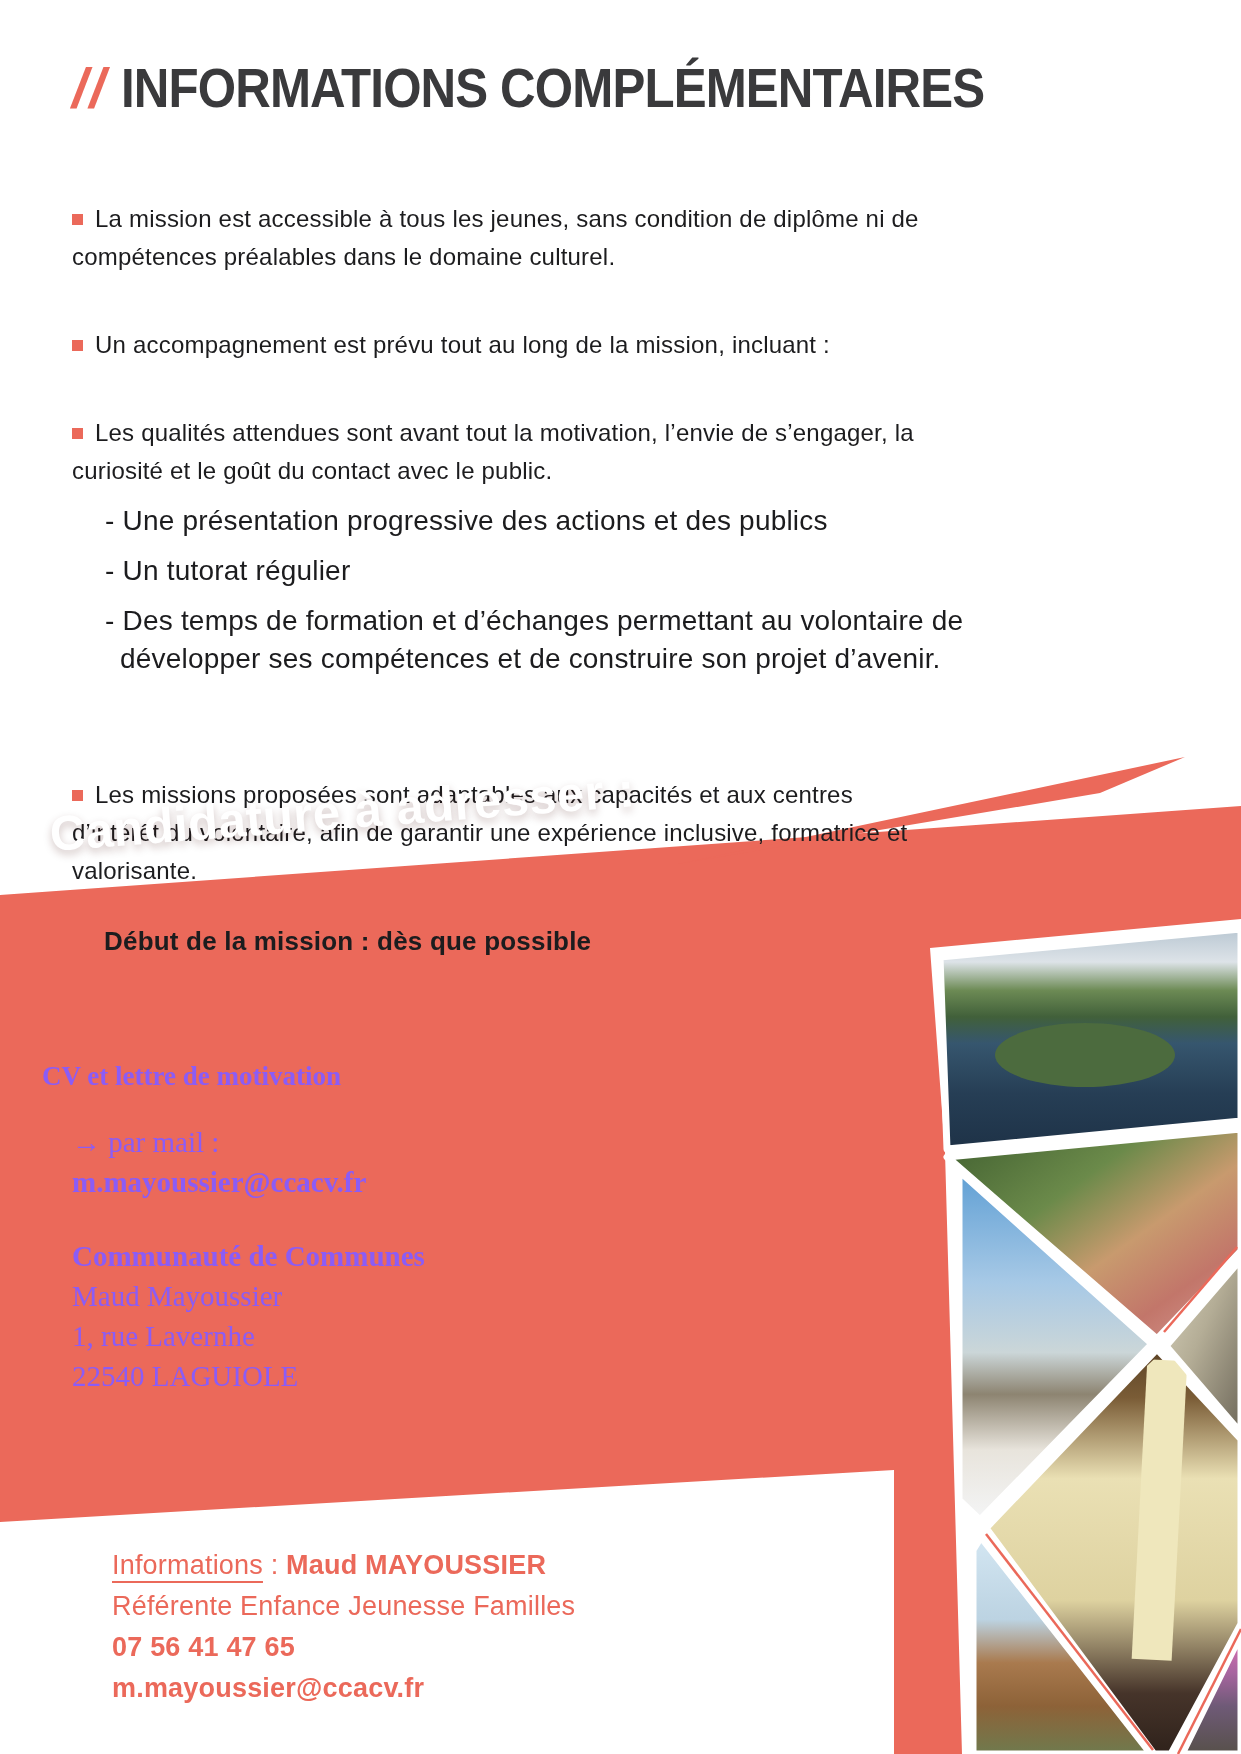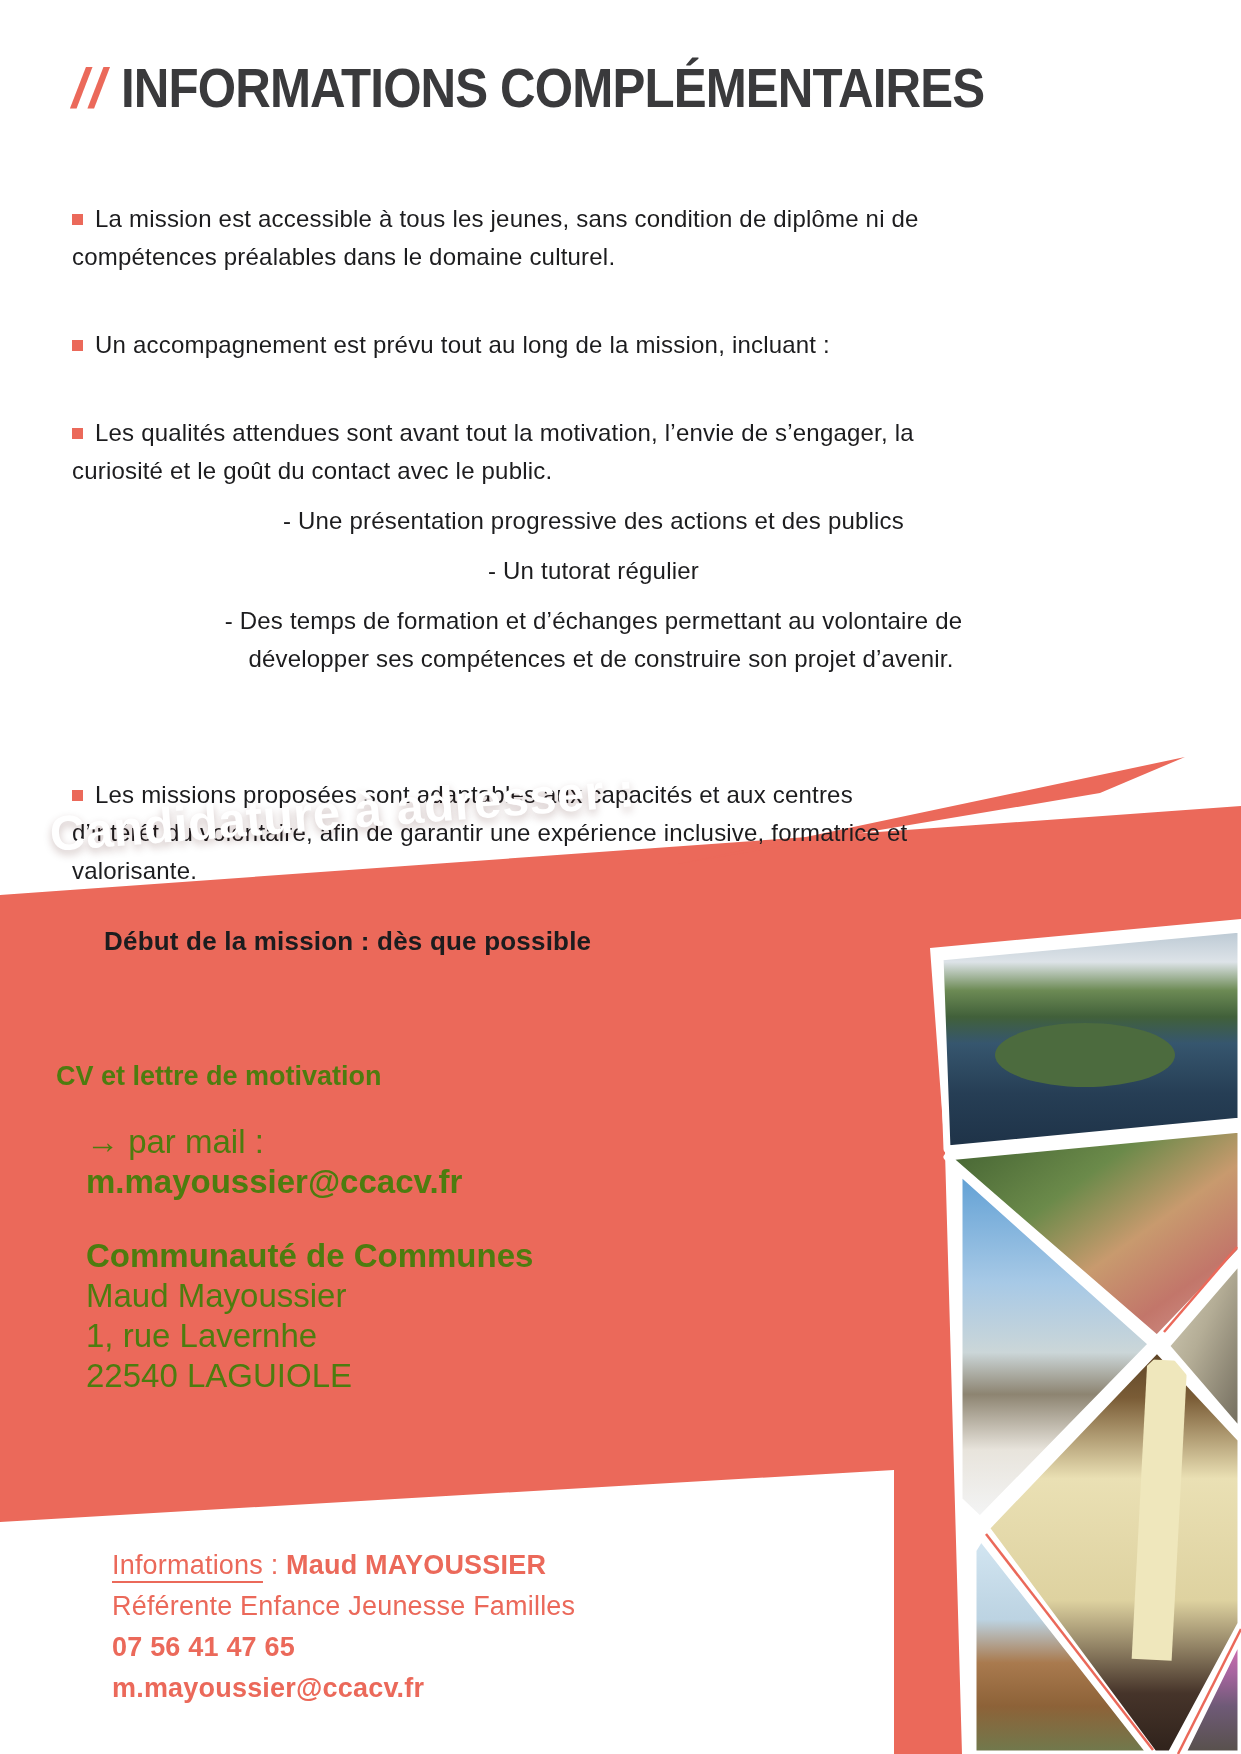--- a/index.html
+++ b/index.html
@@ -21,41 +21,41 @@
   .slashes{
     color:var(--coral);font-weight:bold;font-style:italic;
     font-size:56px;line-height:1.0;margin-right:14px;letter-spacing:2px;
   }
   .htxt{
     color:var(--heading);font-weight:bold;font-size:56px;line-height:1.0;
     letter-spacing:-1px;transform:scaleX(.88);transform-origin:left center;display:inline-block;
   }
   .para{font-size:24px;line-height:38px;margin-bottom:12px;white-space:pre-line;letter-spacing:.2px;}
   .sq{display:inline-block;width:11px;height:11px;background:var(--coral);margin-right:12px;vertical-align:2px;}
-  .sub{font-size:24px;line-height:38px;margin:0 0 12px 33px;padding-left:15px;text-indent:-15px;white-space:pre-line;letter-spacing:.2px;text-align:center;}
+  .sub{font-size:28px;line-height:38px;margin:0 0 12px 33px;padding-left:15px;text-indent:-15px;white-space:pre-line;letter-spacing:.2px;}
   .para.final{margin-top:60px;}
   .mission{font-size:26px;font-weight:bold;margin-top:36px;color:var(--body);letter-spacing:.2px;margin-left:32px;}
   
   .coral-band{
     position:absolute;left:0;top:0;width:1241px;height:1754px;z-index:1;background:var(--coral);
     clip-path:polygon(0 895px,1241px 806px,1241px 1754px,894px 1754px,894px 1470px,0 1522px);
   }
   .coral-sliver{
     position:absolute;left:0;top:0;width:1241px;height:900px;z-index:1;background:var(--coral);
     clip-path:polygon(678px 864px,1185px 757px,1100px 793px);
   }
   
   .cand{
     position:absolute;left:52px;top:806px;z-index:3;color:#fff;
     font-size:49px;font-weight:bold;letter-spacing:.5px;
     transform:rotate(-4.4deg);transform-origin:left bottom;
     text-shadow:0 4px 8px rgba(70,20,15,.25);white-space:nowrap;
   }
-  .apply{position:absolute;left:56px;top:1056px;z-index:3;color:#4d7c0f;width:760px;}
-  .apply p{font-size:33px;line-height:40px;}
+  .apply{position:absolute;left:42px;top:1056px;z-index:3;color:#8b5cf6;width:760px;font-family:Liberation Serif, serif;}
+  .apply p{font-size:29px;line-height:40px;}
   .apply .cv{font-size:27px;font-weight:bold;margin-bottom:26px;}
   .apply .grp{margin-left:30px;margin-bottom:34px;}
   .bold{font-weight:bold;}
   
   .mosaic{position:absolute;left:850px;top:800px;width:391px;height:954px;z-index:2;}
   
   .footer{position:absolute;left:78px;top:1545px;z-index:3;color:var(--coral);}
   .footer p{font-size:27px;line-height:41px;letter-spacing:.2px;margin-left:34px;}
   .footer .u{text-decoration:underline;text-decoration-thickness:2px;text-underline-offset:7px;}
 </style>

